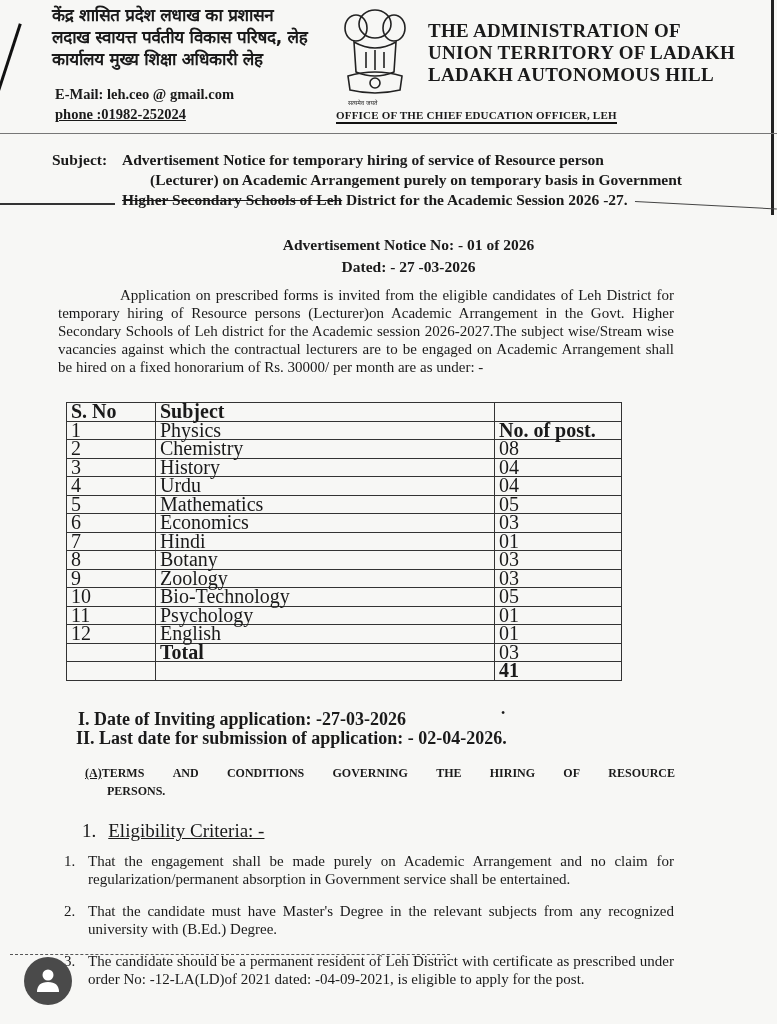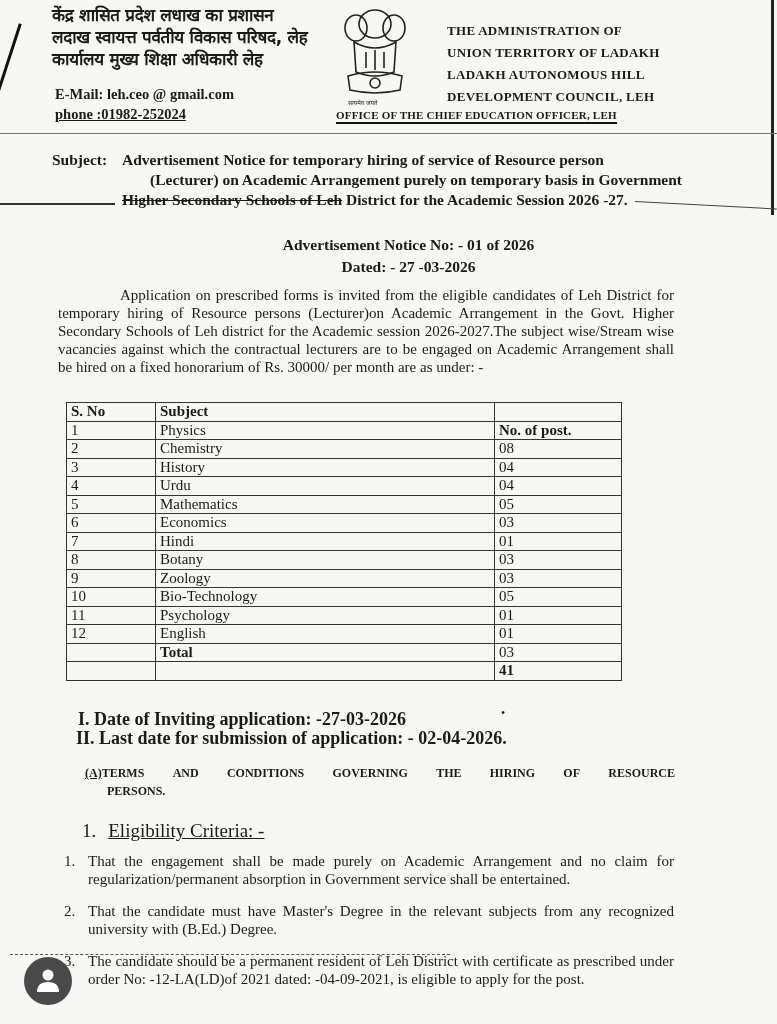--- a/index.html
+++ b/index.html
@@ -12,21 +12,21 @@
   .right-edge { position:absolute; right:3px; top:0; width:3px; height:215px; background:#222; }
   .scan-mark { position:absolute; left:8px; top:22px; width:3px; height:70px; background:#111; transform:rotate(18deg); }
 
   
   .hindi { position:absolute; left:52px; top:4px; font-family:"DejaVu Sans", sans-serif; font-size:17px; line-height:22px; font-weight:bold; letter-spacing:-0.3px; }
   .hindi div { white-space:nowrap; }
   .contact { position:absolute; left:55px; top:84px; font-size:14.5px; line-height:20px; font-weight:bold; }
   .contact .phone { text-decoration:underline; }
   .emblem { position:absolute; left:336px; top:2px; width:78px; height:98px; }
   .emblem-caption { position:absolute; left:348px; top:99px; font-family:"DejaVu Sans", sans-serif; font-size:6px; }
-  .eng-head { position:absolute; left:428px; top:20px; font-size:13px; line-height:22px; font-weight:bold; letter-spacing:0.3px;margin-left:19px; }
+  .eng-head { position:absolute; left:428px; top:20px; font-size:19px; line-height:22px; font-weight:bold; letter-spacing:0.3px; }
   .office-line { position:absolute; left:304px; top:109px; font-size:11px; font-weight:bold; letter-spacing:0.2px; border-bottom:2px solid #111; padding-bottom:1px;margin-left:32px; }
   .header-rule { position:absolute; left:0; top:133px; width:777px; height:1px; background:#777; }
 
   
   .subject { position:absolute; left:52px; top:150px; font-size:15.5px; line-height:20px; font-weight:bold; width:640px; }
   .subject .label { position:absolute; left:0; top:0; }
   .subject .text { margin-left:70px; }
   .subject .l1 { display:block; }
   .subject .l2 { display:block; margin-left:28px; }
   .subject .l3 { display:block; }
@@ -35,21 +35,21 @@
   .subj-rule-right { position:absolute; left:635px; top:201px; width:142px; height:1px; background:#444; transform:rotate(3deg); transform-origin:left; }
 
   .notice-no { position:absolute; left:0; width:777px; top:234px; text-align:center; font-size:15.5px; font-weight:bold; line-height:22px; }
   .notice-no div { padding-left:40px; }
 
   
   .para { position:absolute; left:58px; top:286px; width:616px; font-size:15px; line-height:18px; text-align:justify; }
   .para .indent { display:inline-block; width:62px; }
 
   
-  .tbl { position:absolute; left:66px; top:402px; width:556px; border:1.5px solid #222; border-collapse:collapse; font-size:15px; }
+  .tbl { position:absolute; left:66px; top:402px; width:556px; border:1.5px solid #222; border-collapse:collapse; font-size:20px; }
   .tbl td { border:1px solid #333; padding:0 4px; height:17.5px; line-height:17px; }
   .tbl .c1 { width:80px; }
   .tbl .c2 { width:330px; }
   .tbl .c3 { width:118px;border-radius:9px; }
   .bold { font-weight:bold; }
 
   .dates { position:absolute; left:78px; top:710px; font-size:18px; font-weight:bold; line-height:19px; }
   .dates .l2 { margin-left:-2px; }
   .dot { position:absolute; left:501px; top:706px; font-size:12px; }
 
@@ -98,21 +98,20 @@
       <circle cx="39" cy="81" r="5"></circle>
       <path d="M30 50 L30 66 M48 50 L48 66 M39 48 L39 68"></path>
     </g>
   </svg>
   <div class="emblem-caption">सत्यमेव जयते</div>
 
   <div class="eng-head">
     <div>THE ADMINISTRATION OF</div>
     <div>UNION TERRITORY OF LADAKH</div>
     <div>LADAKH AUTONOMOUS HILL</div>
-    <div>DEVELOPMENT COUNCIL, LEH</div>
   </div>
   <div class="office-line">OFFICE OF THE CHIEF EDUCATION OFFICER, LEH</div>
   <div class="header-rule"></div>
 
   <div class="subject">
     <span class="label">Subject:</span>
     <div class="text">
       <span class="l1">Advertisement Notice for temporary hiring of service of Resource person</span>
       <span class="l2">(Lecturer) on Academic Arrangement purely on temporary basis in Government</span>
       <span class="l3"><span class="strike">Higher Secondary Schools of Leh</span><span> District for the Academic Session 2026 -27.</span></span>

